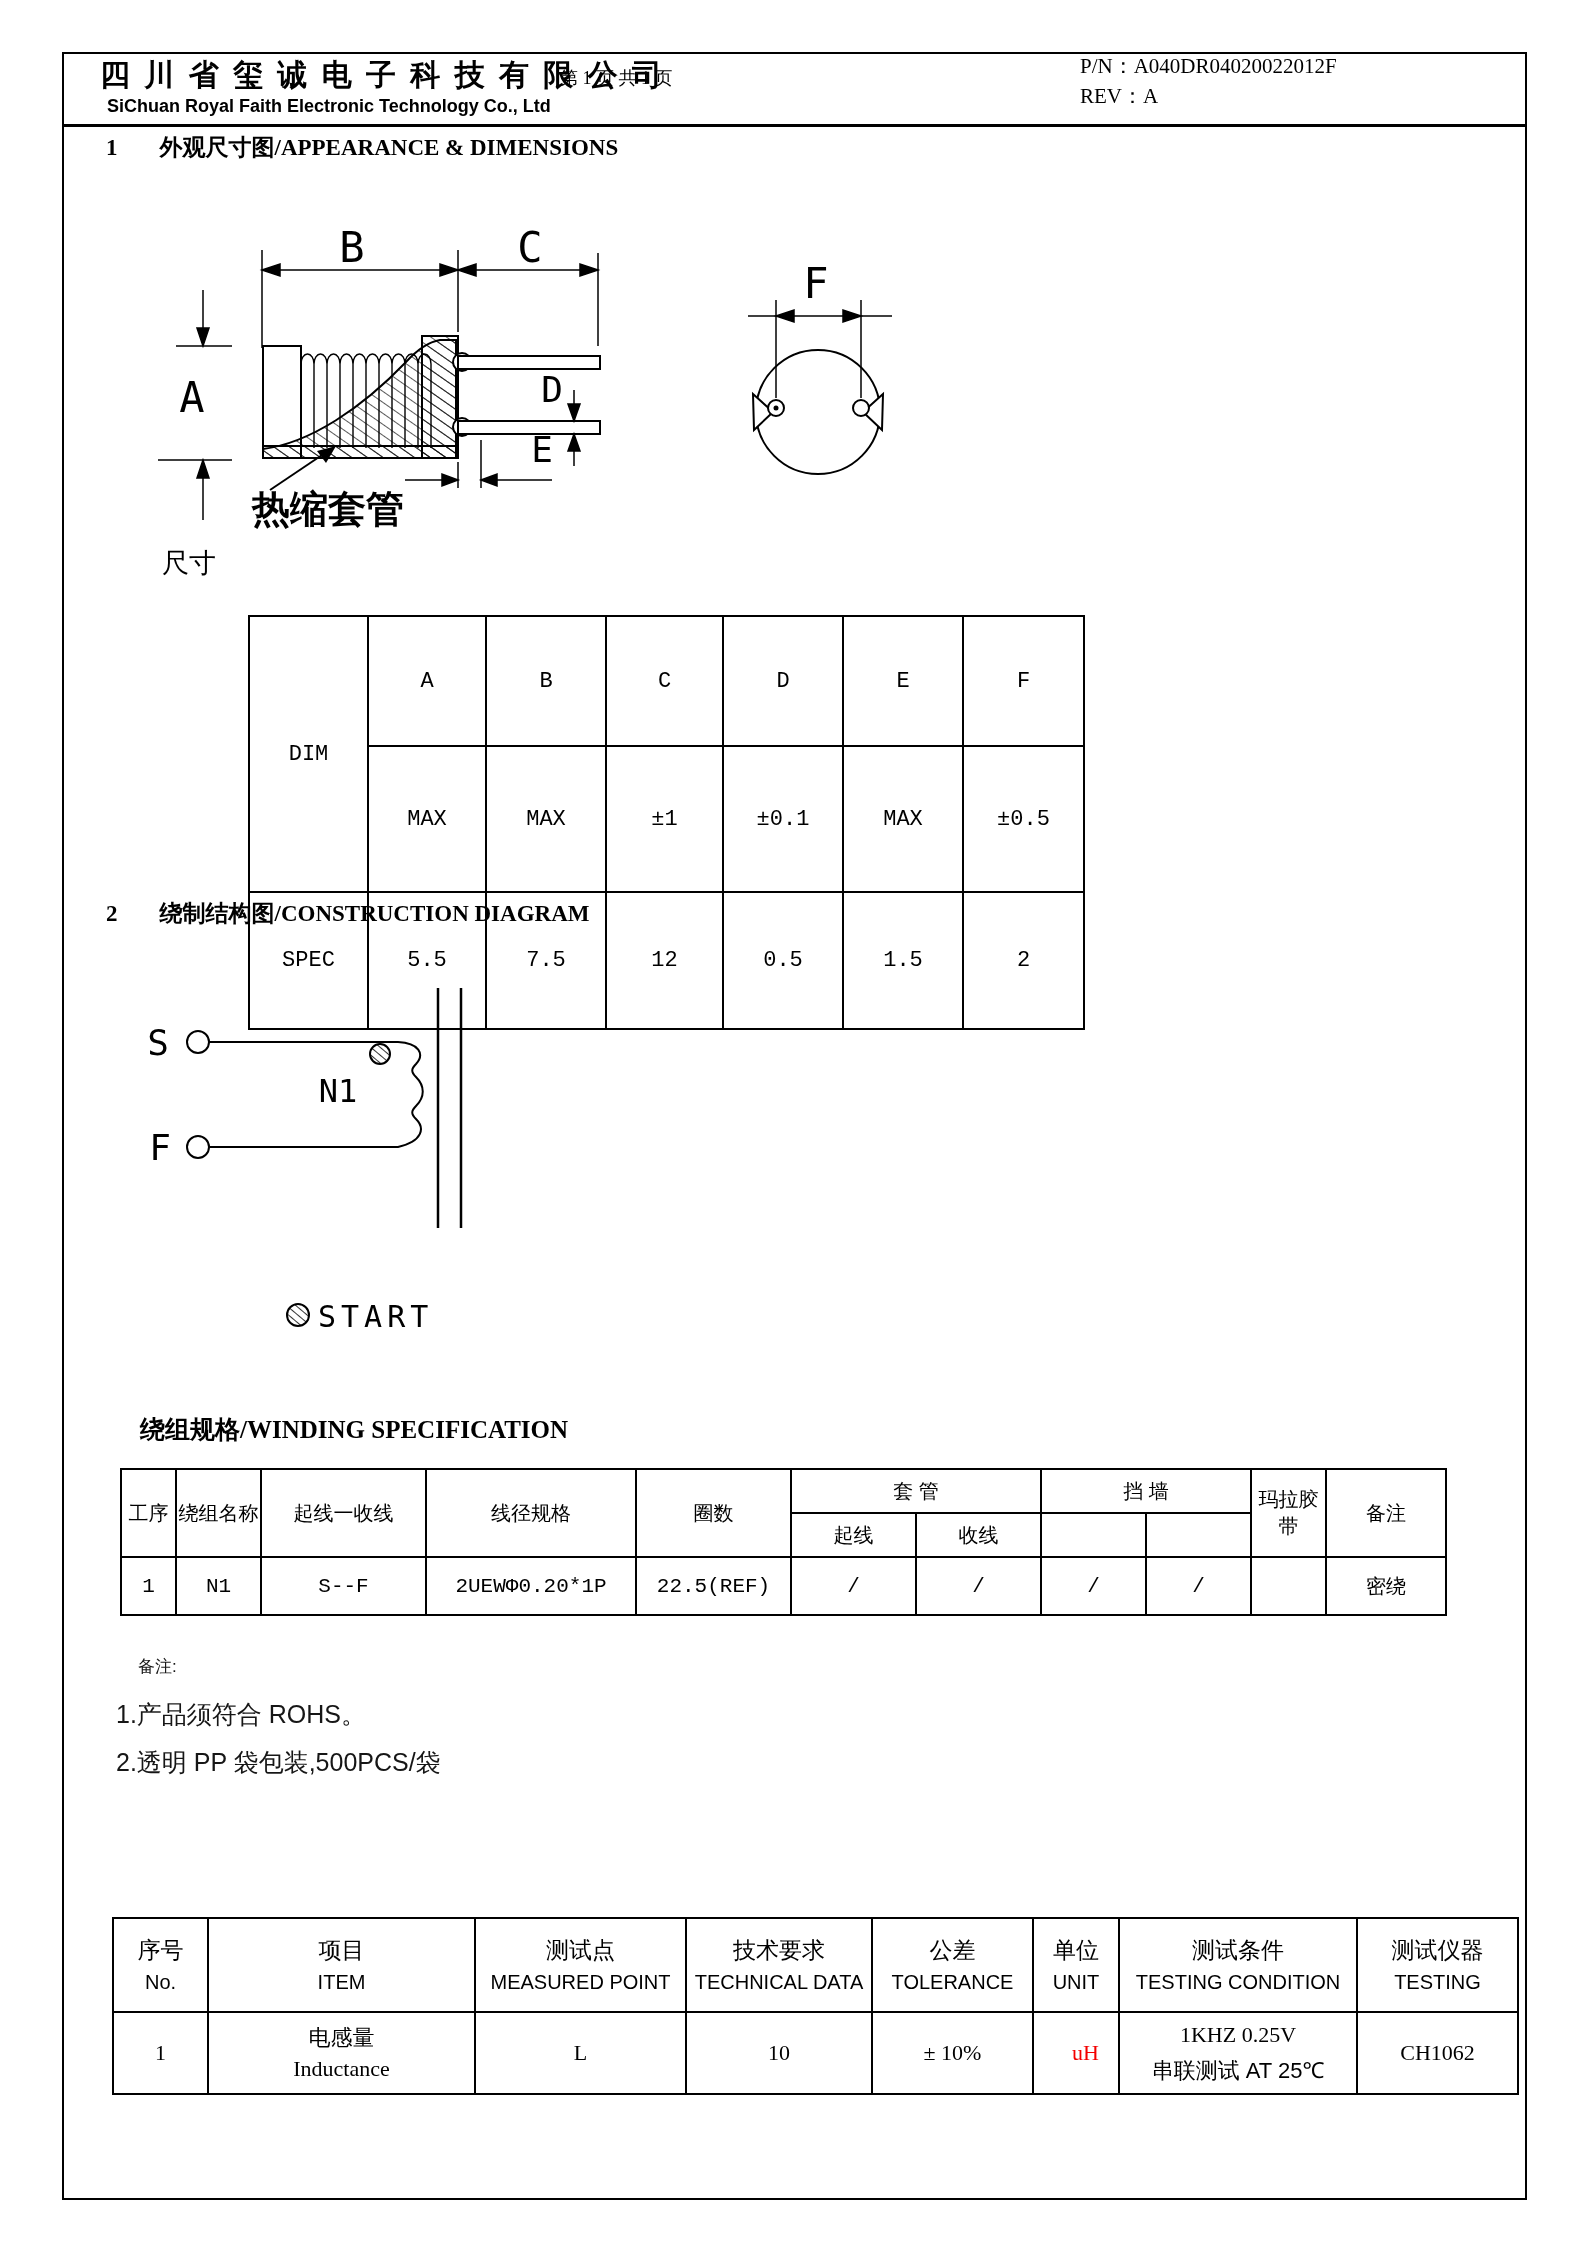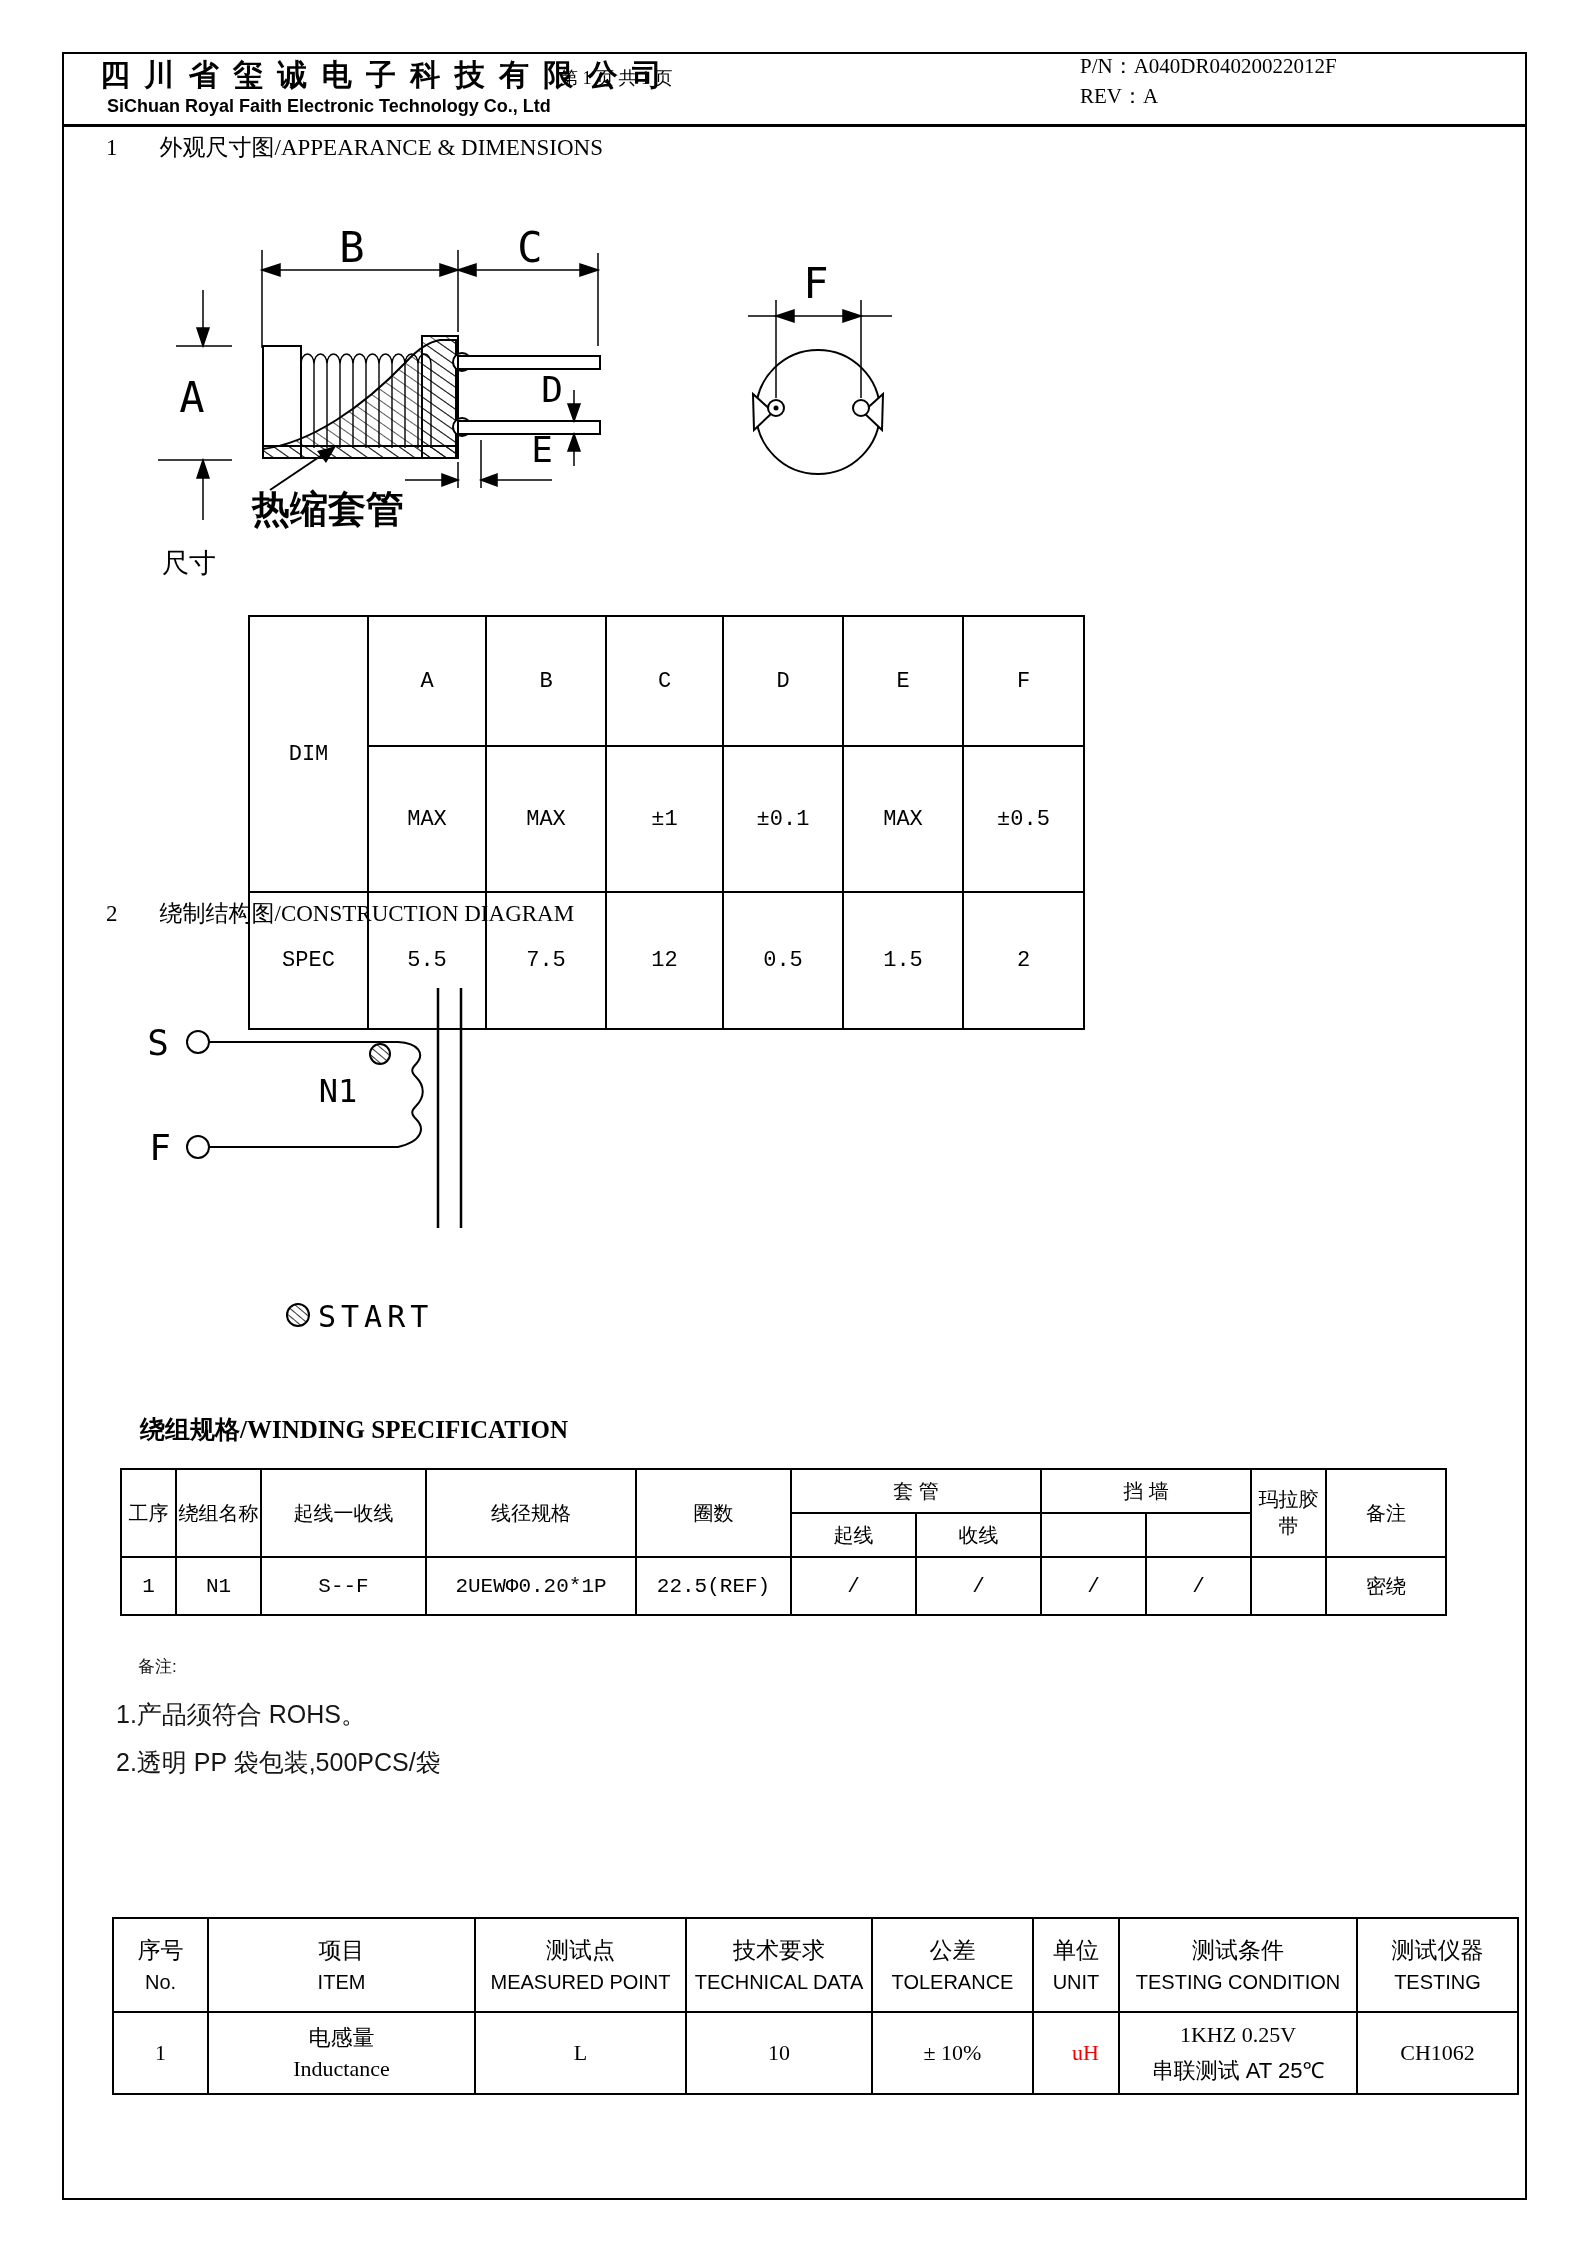--- a/index.html
+++ b/index.html
@@ -9,21 +9,21 @@
   .serif{font-family:"Liberation Serif",serif;}
 
   .page-border{left:62px;top:52px;width:1465px;height:2148px;border:2px solid #000;box-sizing:border-box;}
   .company-cn{left:100px;top:55px;font-size:30px;font-weight:bold;letter-spacing:3px;white-space:nowrap;}
   .company-en{left:100px;top:96px;font-size:18px;font-weight:bold;border-bottom:2.5px solid #000;padding-bottom:8px;white-space:nowrap;margin-left:7px;}
   .page-info{left:560px;top:66px;font-size:18px;white-space:nowrap;}
   .pn-line{left:1080px;top:52px;font-size:21px;white-space:nowrap;}
   .rev-line{left:1080px;top:82px;font-size:21px;white-space:nowrap;}
   .header-rule{left:62px;top:124px;width:1465px;height:3px;background:#000;}
 
-  .sec-head{font-size:23px;font-weight:normal;white-space:nowrap;}
+  .sec-head{font-size:23px;font-weight:bold;white-space:nowrap;}
   .sec-num{font-family:"Liberation Serif",serif;}
   .sec-cn{font-family:"Liberation Sans",sans-serif;}
   .sec-en{font-family:"Liberation Serif",serif;}
   .sec1{left:106px;top:132px;}
   .sec2{left:106px;top:898px;}
   .sec-gap{display:inline-block;width:42px;}
 
   svg text{fill:#000;}
   .size-label{left:162px;top:545px;font-size:27px;}
 

